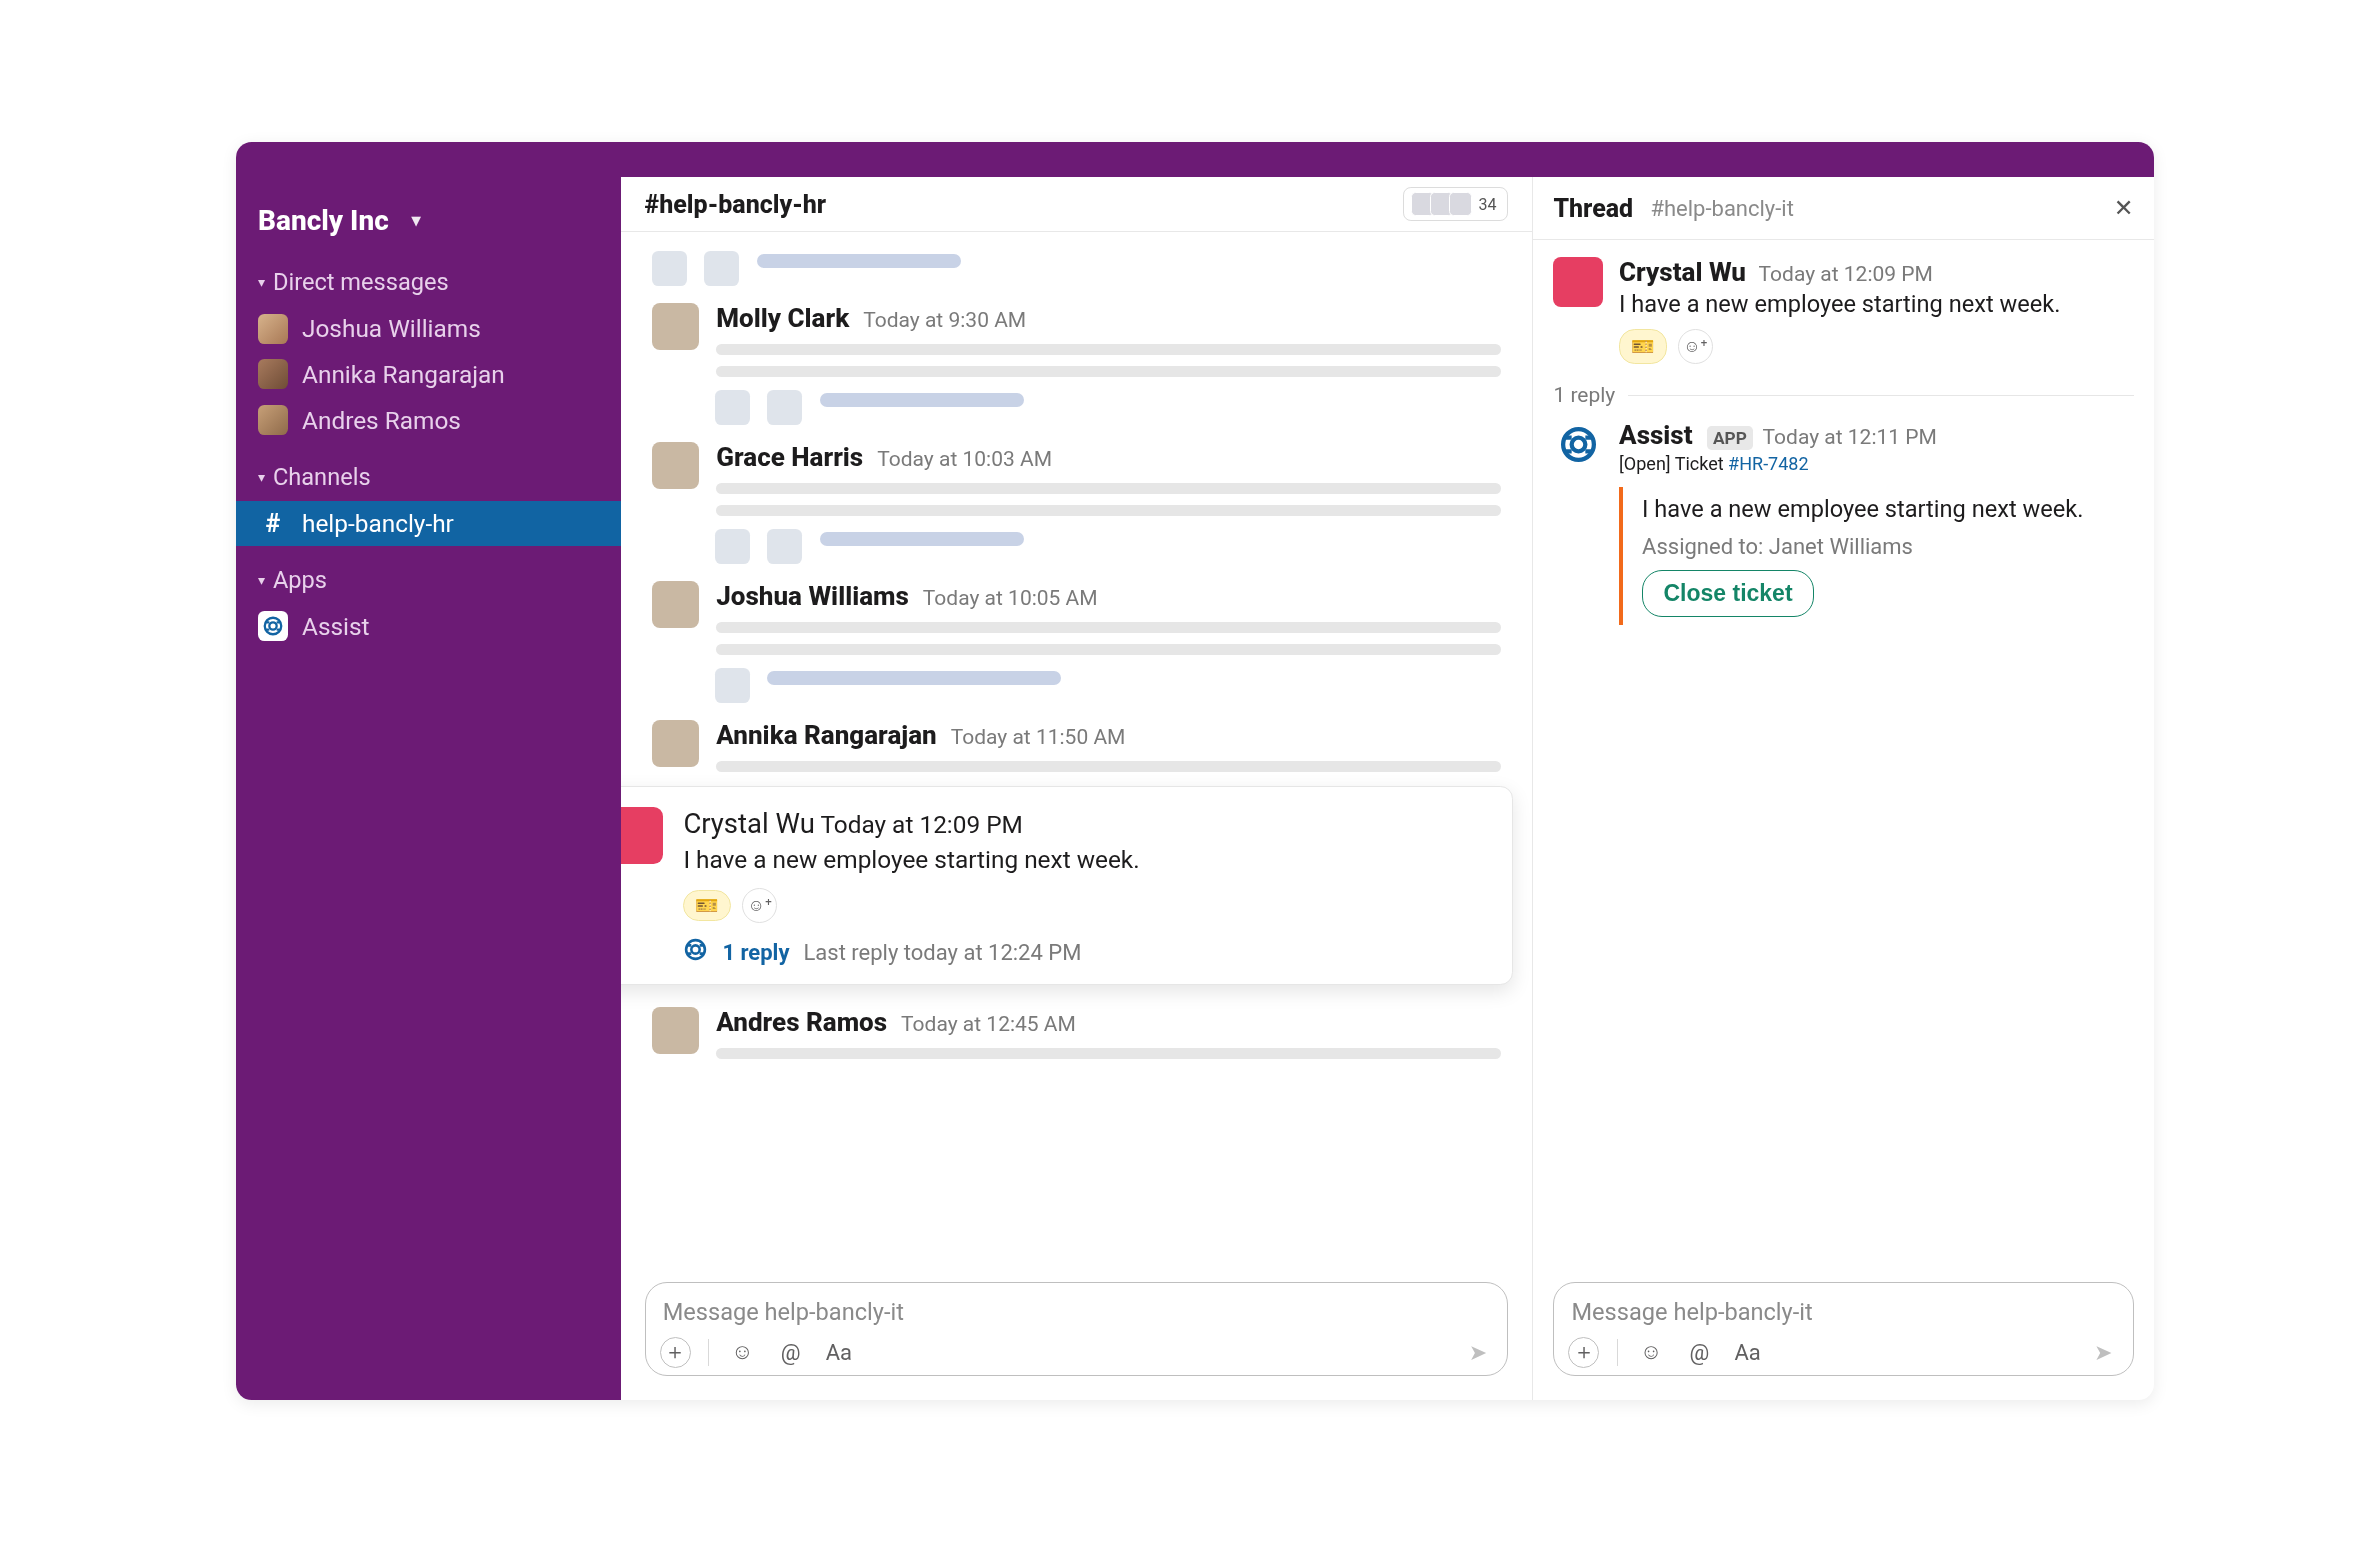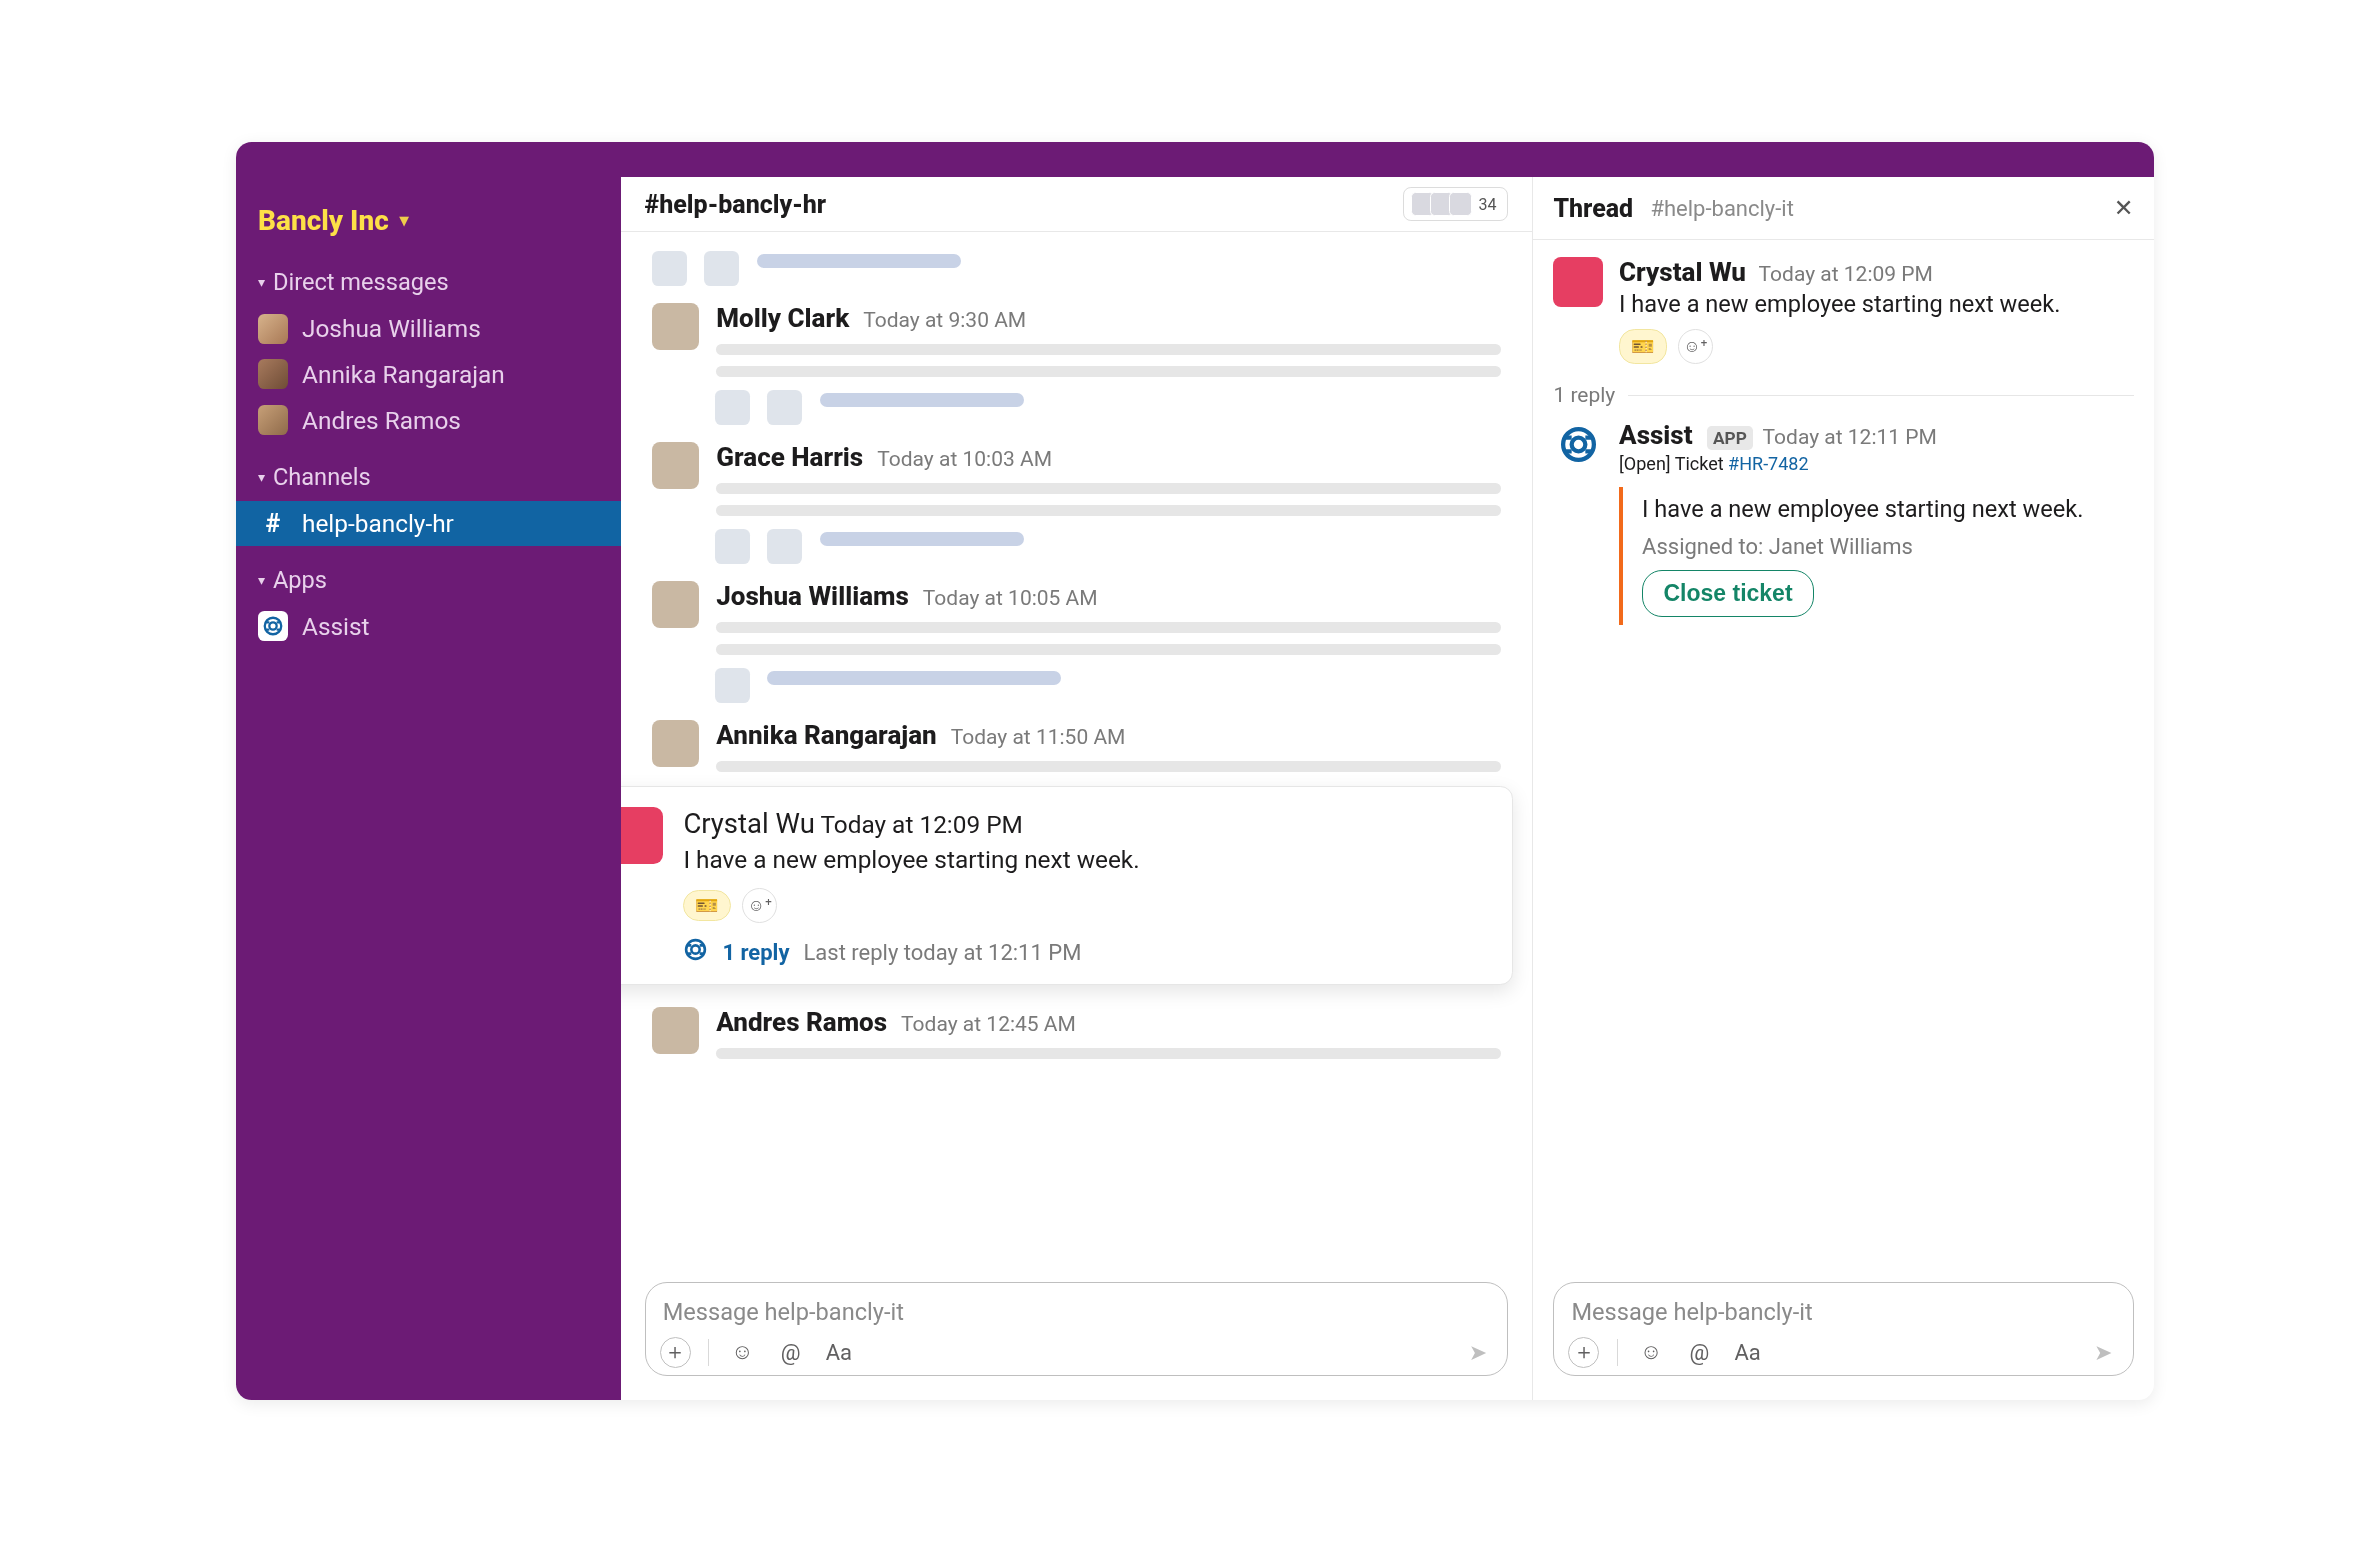--- a/index.html
+++ b/index.html
@@ -36,23 +36,23 @@
     width: 385px;
     background: #6c1b75;
     color: #e8d1eb;
     display: flex;
     flex-direction: column;
     padding-top: 7.9px;
   }
   .ws-header {
     display: flex;
     align-items: center;
-    gap: 11px;
+    gap: 23px;
     padding: 19px 22px 22px 22px;
-    color: #fde047;
+    color: #ffffff;
     font-weight: 800;
     font-size: 28px;
   }
   .ws-header .chev { font-size: 17.3px; opacity: .9; }
   .section-title {
     display: flex;
     align-items: center;
     gap: 7.9px;
     padding: 9.4px 22px;
     font-size: 23.6px;
@@ -486,21 +486,21 @@
             </div>
             <div class="thread-summary">
               <span class="ticon">
                 <svg viewBox="0 0 24 24" fill="none" stroke="#1264a3" stroke-width="2.5">
                   <circle cx="12" cy="12" r="9"></circle>
                     <circle cx="12" cy="12" r="4"></circle>
                   <path d="M4 8h4M4 16h4M16 8h4M16 16h4"></path>
                 </svg>
               </span>
               <span class="rcount">1 reply</span>
-              <span class="last">Last reply today at 12:11 PM</span>
+              <span class="last">Last reply today at 12:24 PM</span>
             </div>
           </div>
         </div>
 
         <div class="msg">
           <div class="av tint-d"></div>
           <div class="mc">
             <div class="head">
               <span class="name">Andres Ramos</span>
               <span class="time">Today at 12:45 AM</span>

